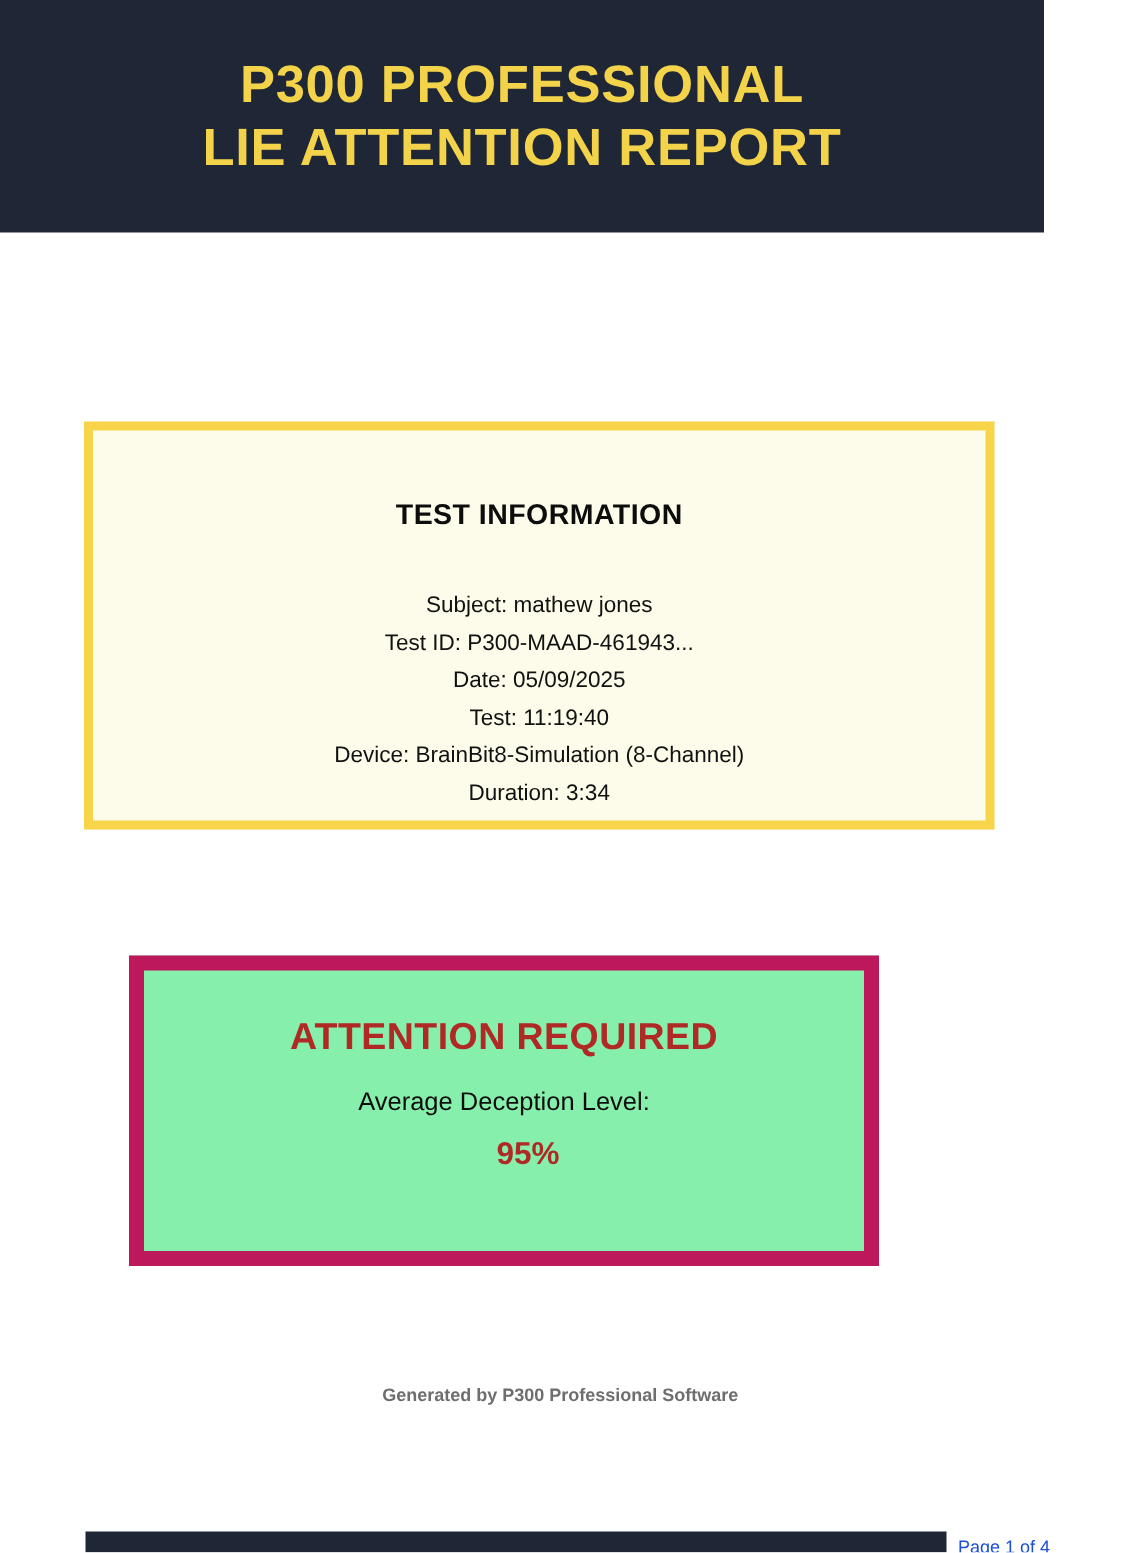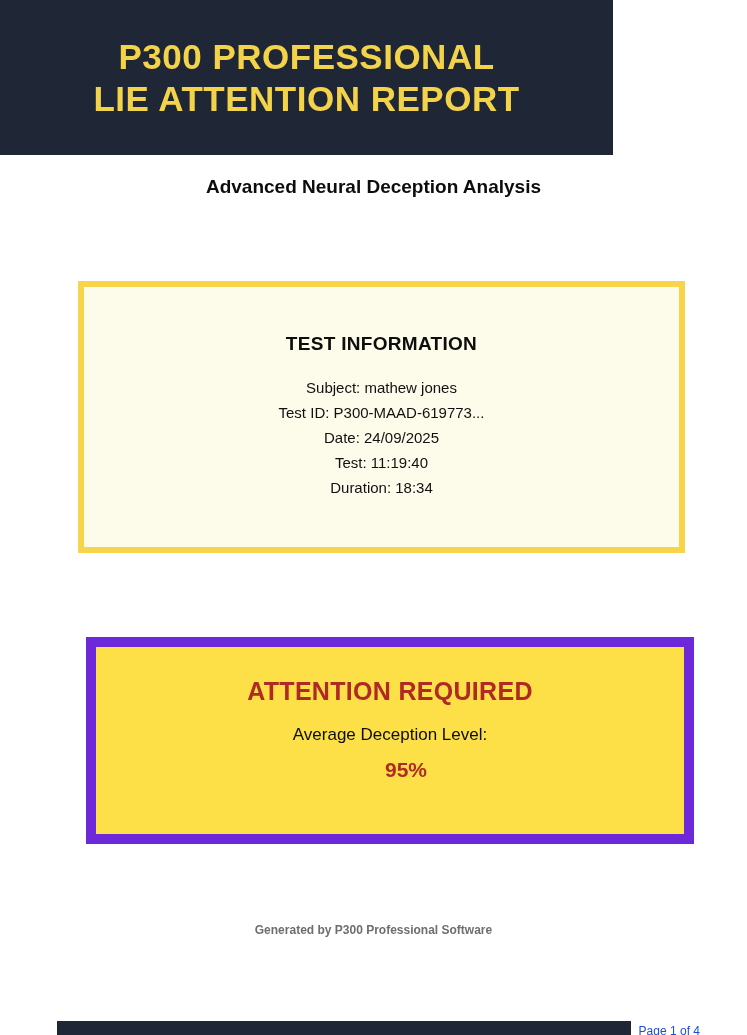--- a/index.html
+++ b/index.html
@@ -10,21 +10,21 @@
     background: #ffffff;
     overflow: hidden;
     font-family: "Liberation Sans", sans-serif;
     color: #111111;
   }
 
   
   .header {
     position: absolute;
     top: 0; left: 0;
-    width: 613px; height: 155px;
+    width: 696px; height: 155px;
     background: #1f2636;
     display: flex;
     align-items: center;
     justify-content: center;
   }
   .header-title {
     text-align: center;
     color: #f3d34a;
     font-size: 35px;
     font-weight: bold;
@@ -39,49 +39,49 @@
     width: 747px;
     text-align: center;
     font-size: 19px;
     font-weight: bold;
     color: #0d0d0d;
   }
 
   
   .info-box {
     position: absolute;
-    left: 78px; top: 281px;
+    left: 56px; top: 281px;
     width: 607px; height: 272px;
     box-sizing: border-box;
     border: 6px solid #f7d44a;
     background: #fdfbe9;
     text-align: center;
   }
   .info-title {
     margin: 46px 0 0 0;
     font-size: 19px;
     font-weight: bold;
     color: #0d0d0d;
     letter-spacing: 0.3px;
   }
   .info-fields {
-    margin-top: 20px;
+    margin-top: 36px;
     font-size: 15px;
     line-height: 25px;
     color: #111111;
   }
 
   
   .alert-box {
     position: absolute;
     left: 86px; top: 637px;
-    width: 608px; height: 207px;
+    width: 500px; height: 207px;
     box-sizing: border-box;
-    border: 10px solid #6d28d9;
-    background: #fde047;
+    border: 10px solid #be185d;
+    background: #86efac;
     text-align: center;
   }
   .alert-title {
     margin: 30px 0 0 0;
     font-size: 25px;
     font-weight: bold;
     color: #b02a25;
     letter-spacing: 0.3px;
   }
   .alert-label {
@@ -131,30 +131,30 @@
 
 <div class="page">
 
   <header class="header">
     <div class="header-title">
       <div>P300 PROFESSIONAL</div>
       <div>LIE ATTENTION REPORT</div>
     </div>
   </header>
 
-  <div class="subtitle">Advanced Neural Deception Analysis</div>
 
   <section class="info-box">
     <h2 class="info-title">TEST INFORMATION</h2>
     <div class="info-fields">
       <div class="field-line">Subject: mathew jones</div>
-      <div class="field-line">Test ID: P300-MAAD-619773...</div>
-      <div class="field-line">Date: 24/09/2025</div>
+      <div class="field-line">Test ID: P300-MAAD-461943...</div>
+      <div class="field-line">Date: 05/09/2025</div>
       <div class="field-line">Test: 11:19:40</div>
-      <div class="field-line">Duration: 18:34</div>
+      <div class="field-line">Device: BrainBit8-Simulation (8-Channel)</div>
+      <div class="field-line">Duration: 3:34</div>
     </div>
   </section>
 
   <section class="alert-box">
     <h2 class="alert-title">ATTENTION REQUIRED</h2>
     <div class="alert-label">Average Deception Level:</div>
     <div class="alert-value">95%</div>
   </section>
 
   <footer class="footer">

